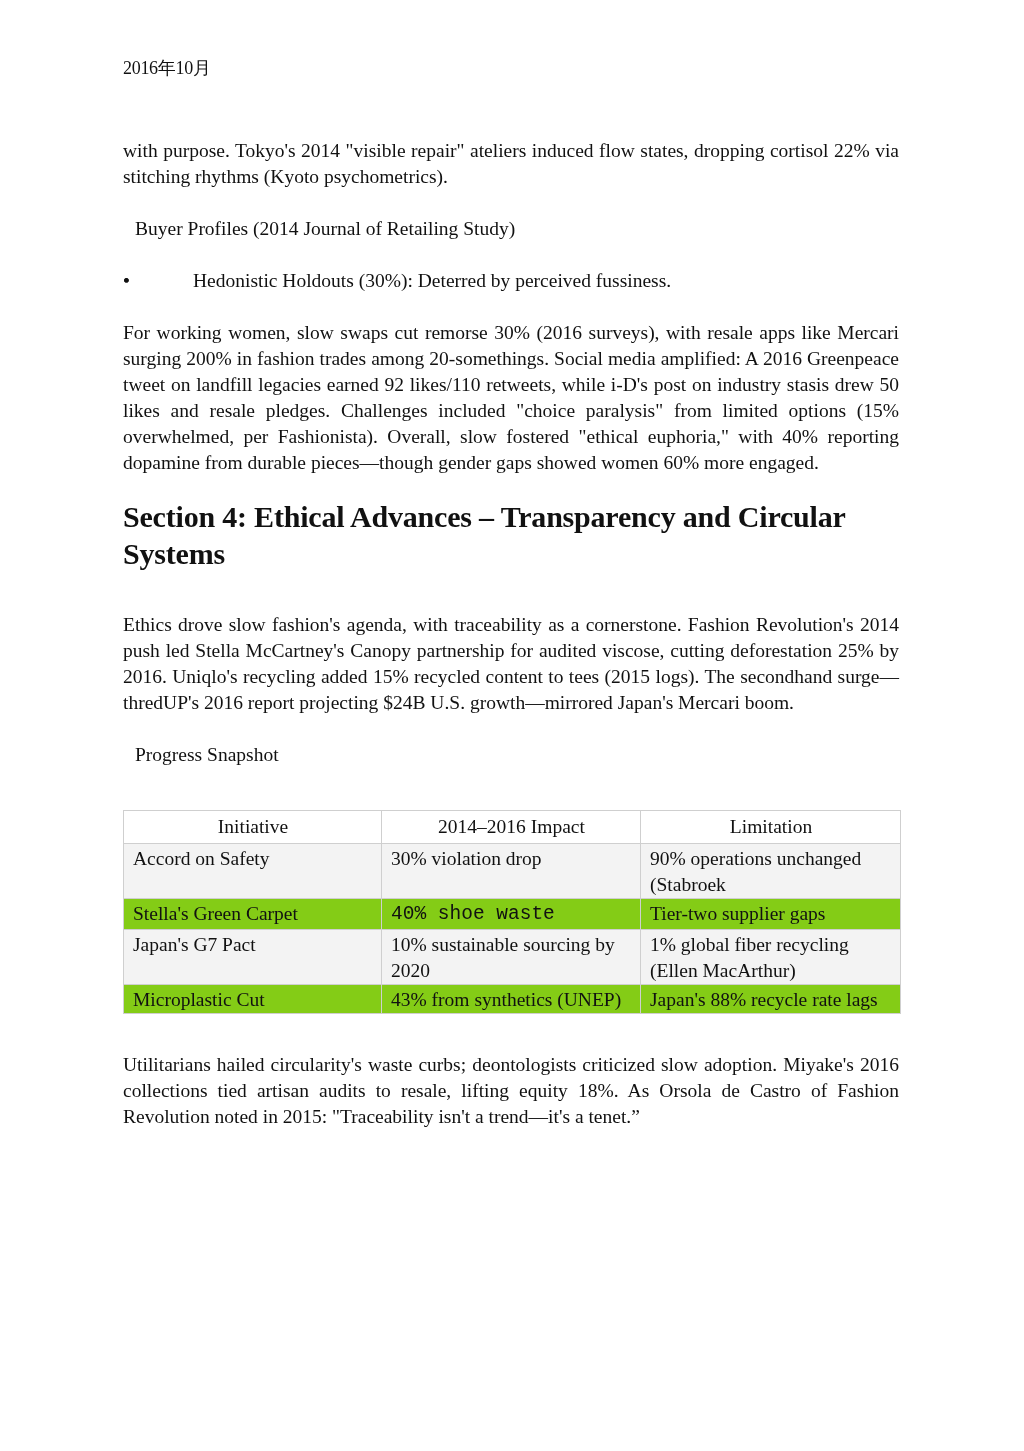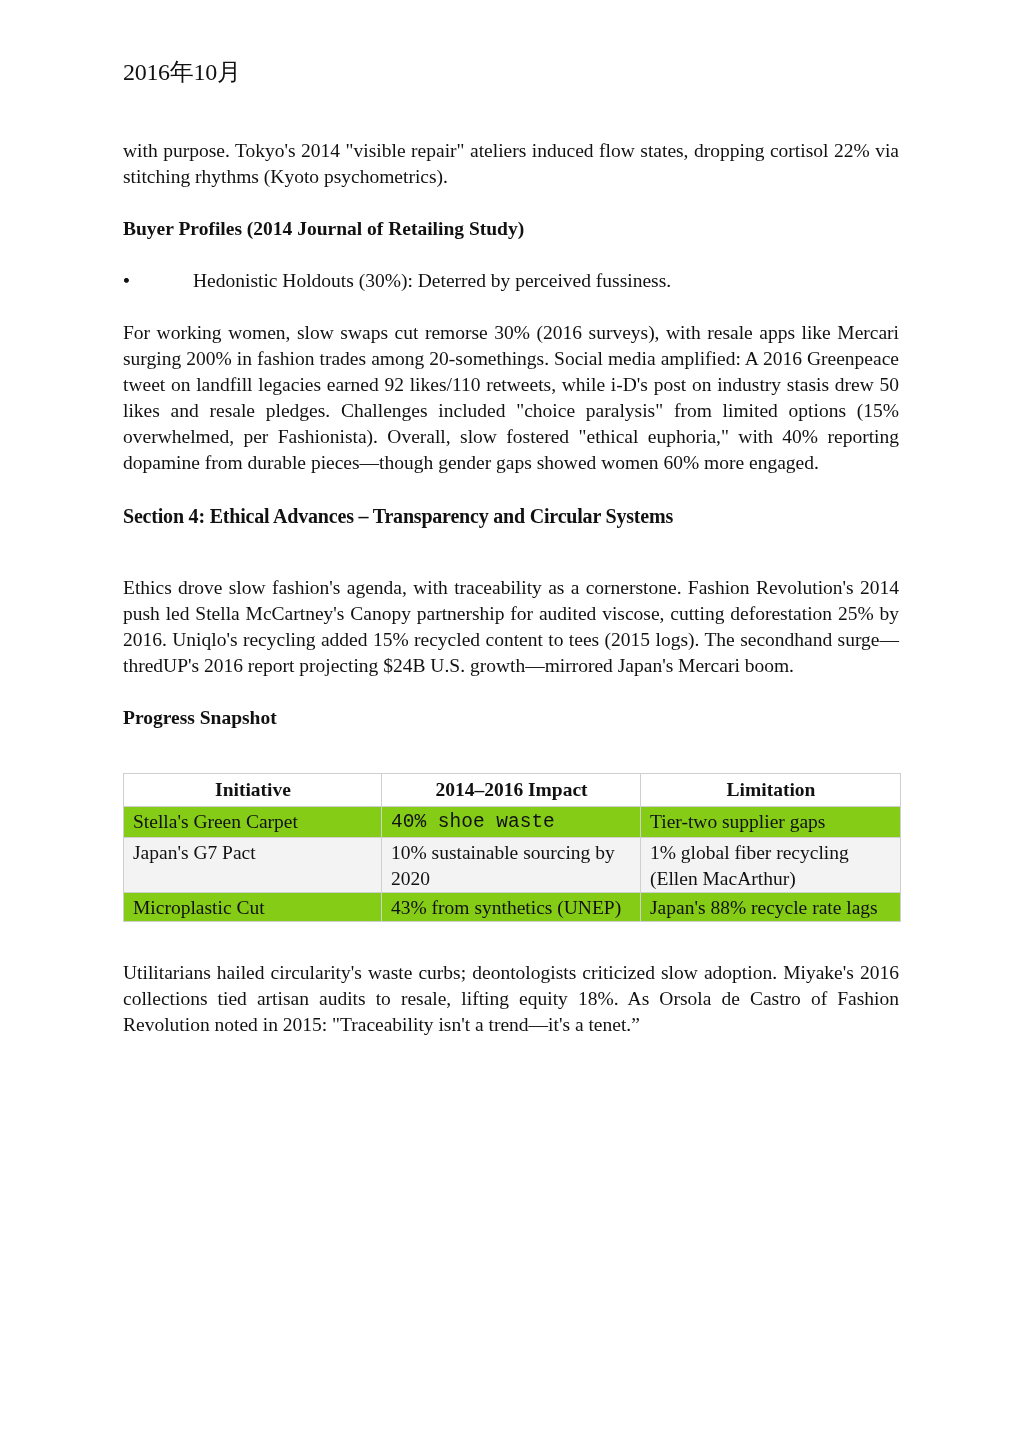--- a/index.html
+++ b/index.html
@@ -3,52 +3,52 @@
   <meta charset="utf-8">
   <style>
     html, body { margin: 0; padding: 0; background: #ffffff; }
     body {
       width: 1024px; height: 1451px; position: relative; overflow: hidden;
       font-family: "Liberation Serif", "DejaVu Serif", serif;
       color: #111111;
     }
     .header-date {
       position: absolute; left: 123px; top: 56px;
-      font-size: 24px; letter-spacing: -0.3px;
+      font-size: 18px; letter-spacing: -0.3px;
     }
     .content {
       position: absolute; left: 123px; top: 138px; width: 776px;
     }
     p.body {
       margin: 0; font-size: 19.5px; line-height: 26px; text-align: justify;
     }
     h3.sub {
-      margin: 0; font-size: 19.5px; font-weight: bold; line-height: 26px;
+      margin: 12px; font-size: 19.5px; font-weight: normal; line-height: 26px;
     }
     ul.bullets {
       list-style: none; margin: 0; padding: 0;
     }
     ul.bullets li {
       position: relative; padding-left: 70px; font-size: 19.5px; line-height: 25px;
     }
     ul.bullets li .dot {
       position: absolute; left: 0; top: 0;
     }
     h2.section {
-      margin: 0; font-size: 20px; font-weight: bold; line-height: 37px; letter-spacing: -0.2px;
+      margin: 0; font-size: 30px; font-weight: bold; line-height: 37px; letter-spacing: -0.2px;
     }
     table.snap {
       border-collapse: collapse; width: 777px; table-layout: fixed;
       font-size: 19.5px;
     }
     table.snap th, table.snap td {
       border: 1px solid #cfcfcf; vertical-align: top;
       padding: 2px 8px 0 9px; line-height: 26px; text-align: left;
     }
-    table.snap th { text-align: center; font-weight: bold; padding-top: 3px; height: 29px; }
+    table.snap th { text-align: center; font-weight: normal; padding-top: 3px; height: 29px; }
     table.snap tr.gray td { background: #f3f3f3; }
     table.snap tr.white td { background: #84cc16; }
     .clip { overflow: hidden; }
   </style>
 </head>
 <body>
 
 <div class="header-date">2016年10月</div>
 
 <div class="content">
@@ -82,20 +82,25 @@
         <col style="width:260px">
     </colgroup>
     <thead>
       <tr class="white">
         <th>Initiative</th>
         <th>2014–2016 Impact</th>
         <th>Limitation</th>
       </tr>
     </thead>
     <tbody>
+      <tr class="gray">
+        <td>Accord on Safety</td>
+        <td>30% violation drop</td>
+        <td>90% operations unchanged (Stabroek</td>
+      </tr>
       <tr class="white">
         <td>Stella's Green Carpet</td>
         <td>
             <div class="clip" style="height:28px;font-family:Liberation Mono, monospace;">40% shoe waste reduction</div>
           </td>
         <td>Tier-two supplier gaps</td>
       </tr>
       <tr class="gray">
         <td>Japan's G7 Pact</td>
         <td>10% sustainable sourcing by 2020</td>

